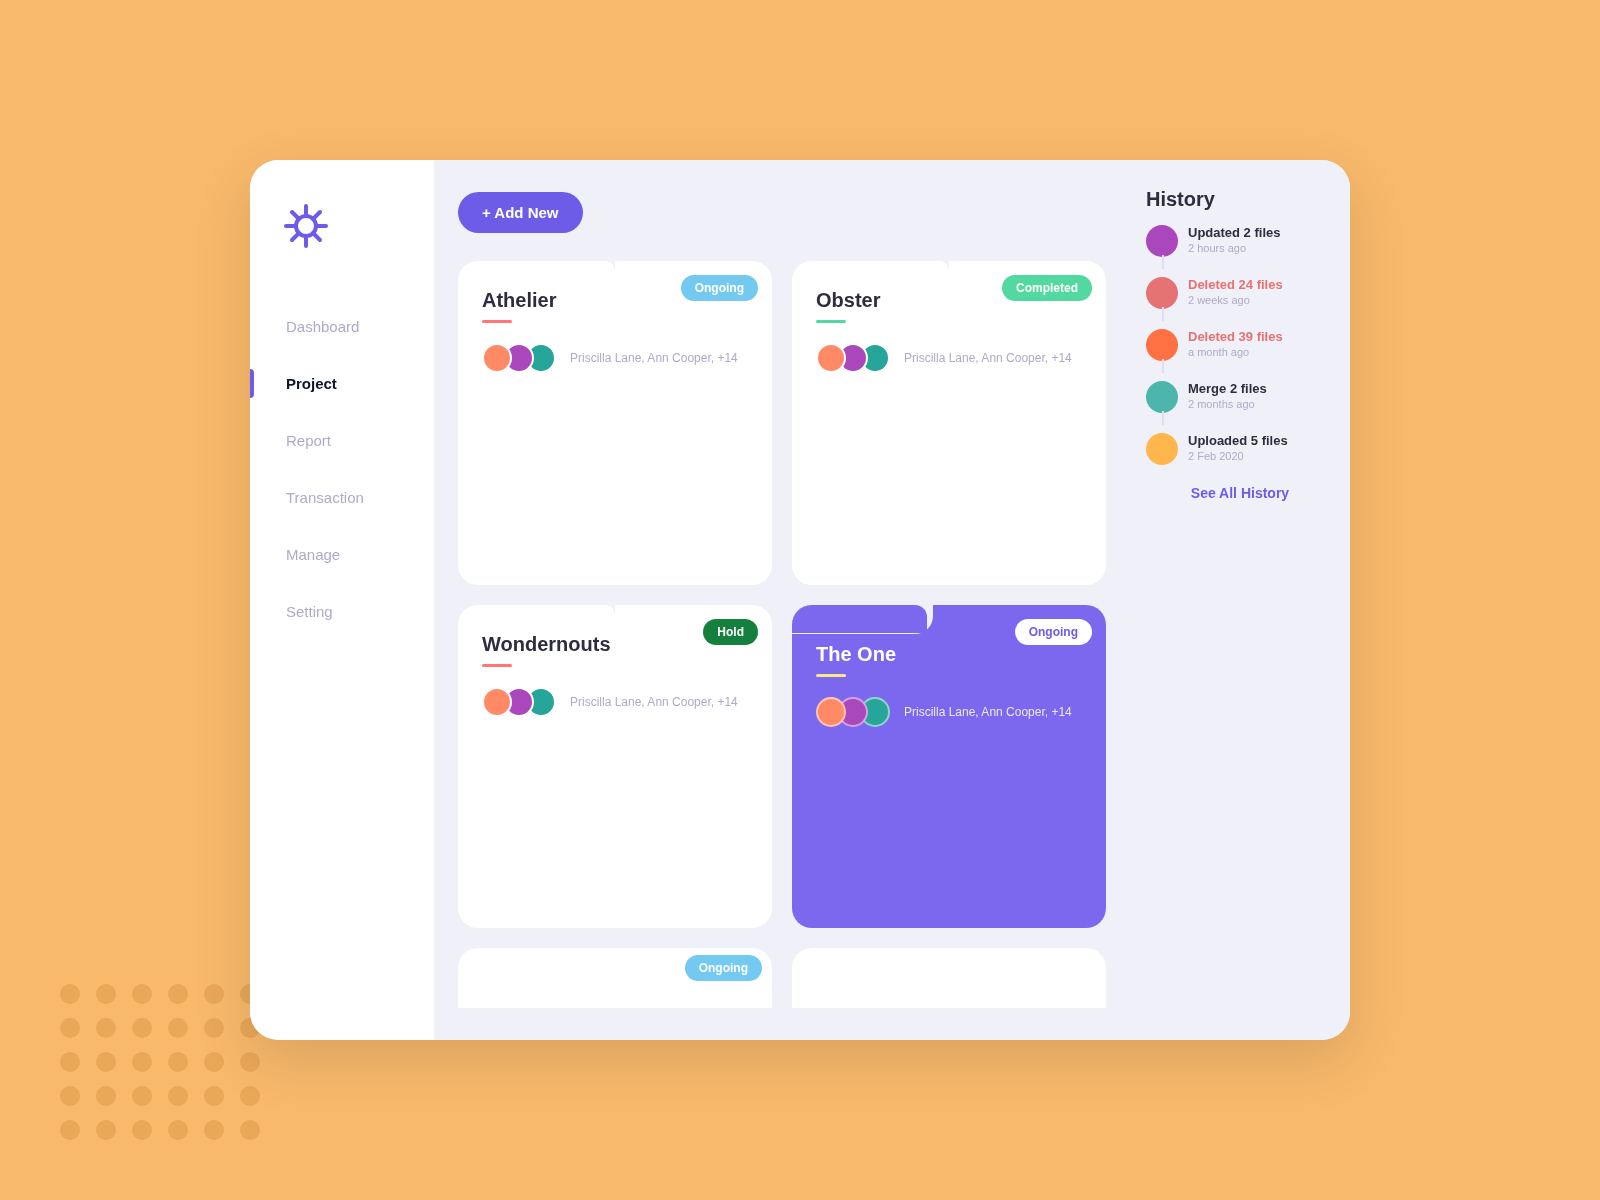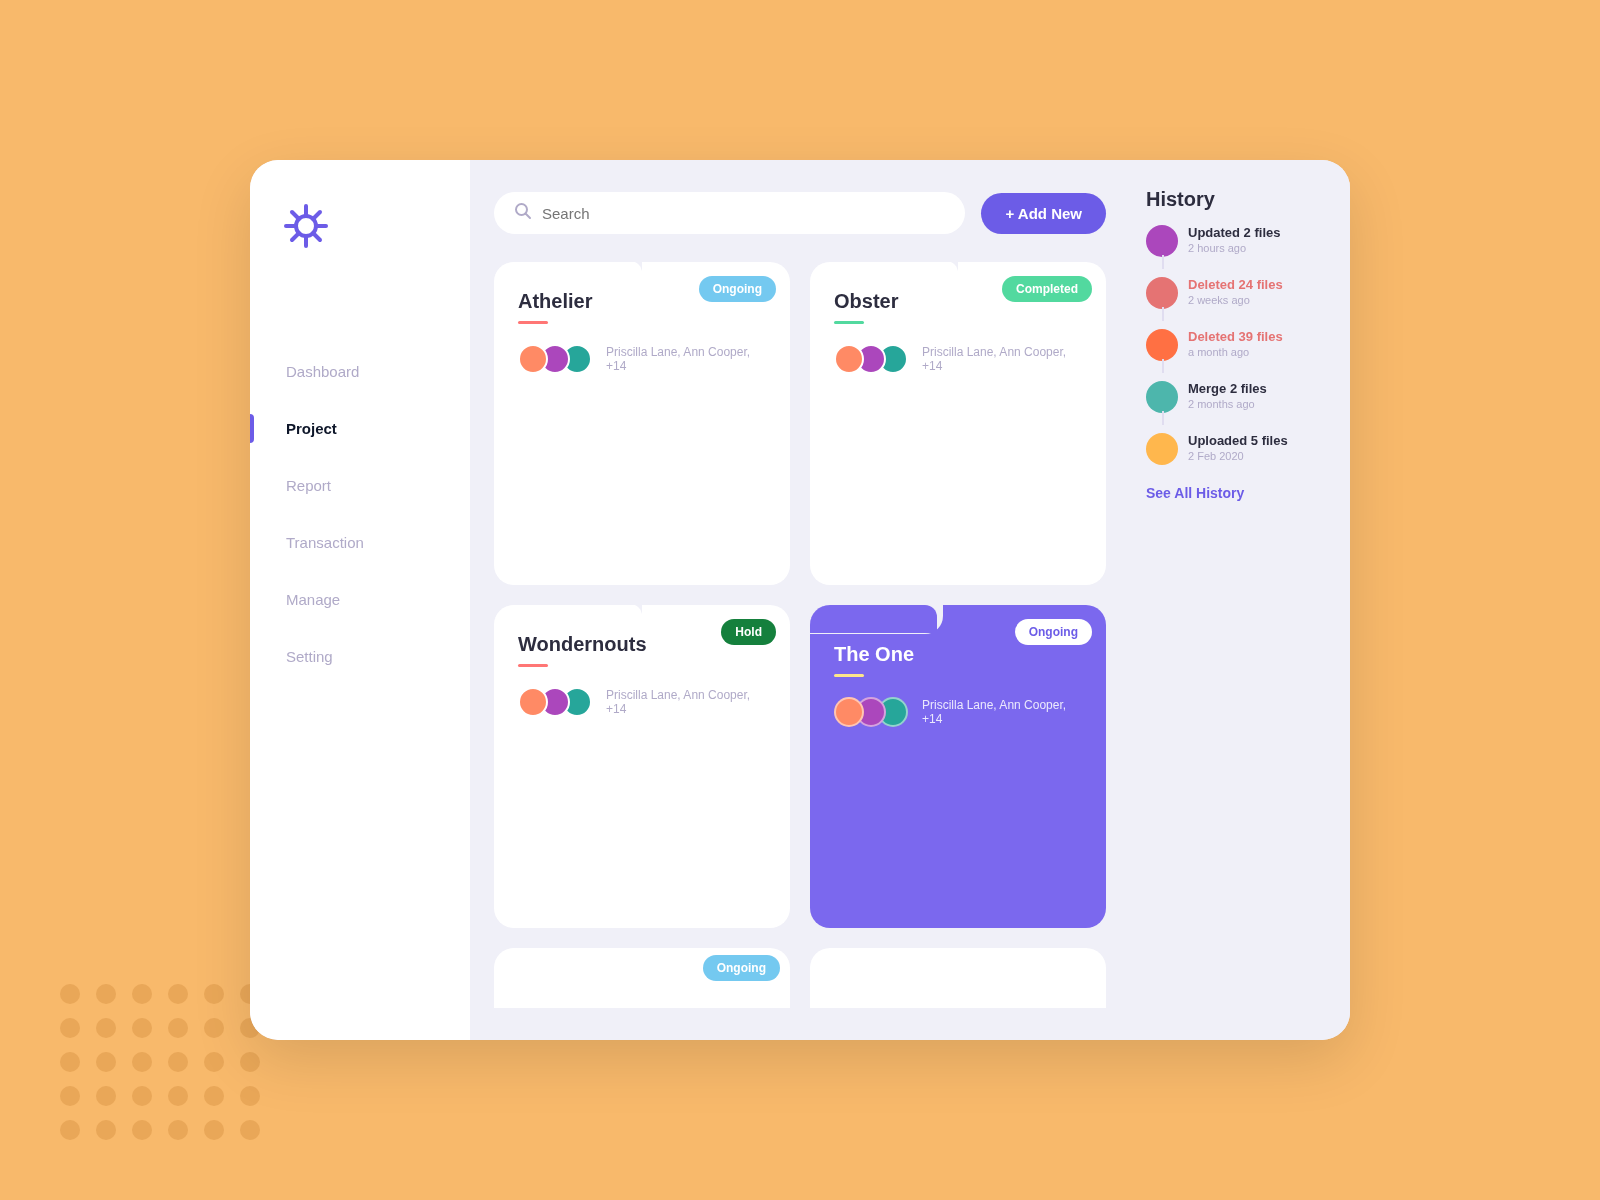--- a/index.html
+++ b/index.html
@@ -38,28 +38,27 @@
       width: 1100px;
       height: 880px;
       display: flex;
       position: relative;
       overflow: hidden;
       box-shadow: 0 20px 60px rgba(0,0,0,0.12);
     }
 
     
     .sidebar {
-      width: 220px;
+      width: 184px;
       background: white;
       border-radius: 28px 0 0 28px;
       padding: 40px 20px;
       display: flex;
       flex-direction: column;
       align-items: flex-start;
-      gap: 45px;
     }
 
     .logo {
       width: 52px;
       height: 52px;
       margin-bottom: 60px;
       margin-left: 10px;
     }
 
     .nav-menu {
@@ -353,21 +352,21 @@
     .history-action.red {
       color: #E57373;
     }
 
     .history-time {
       font-size: 11px;
       color: #b0aac8;
     }
 
     .see-all {
-      text-align: left;
+      text-align: center;
       font-size: 14px;
       font-weight: 700;
       color: #6C5CE7;
       cursor: pointer;
       margin-top: 10px;
     }
   </style>
 </head>
 <body>
 
@@ -428,29 +427,20 @@
       <div class="nav-item">Report</div>
       <div class="nav-item">Transaction</div>
       <div class="nav-item">Manage</div>
       <div class="nav-item">Setting</div>
     </nav>
   </div>
 
   <div class="main-content">
 
     <div class="toolbar">
-      <div class="search-bar">
-        <span class="search-icon-svg">
-          <svg width="18" height="18" viewBox="0 0 18 18" fill="none">
-            <circle cx="7.5" cy="7.5" r="5.5" stroke="#b0aac8" stroke-width="2"></circle>
-            <line x1="11.5" y1="11.5" x2="16" y2="16" stroke="#b0aac8" stroke-width="2" stroke-linecap="round"></line>
-          </svg>
-        </span>
-        <input class="search-input" type="text" placeholder="Search" style="">
-      </div>
       <button class="add-new-btn">+ Add New</button>
     </div>
 
     <div class="projects-grid">
 
       <div class="project-card">
         <div class="card-folder-tab">
           <div class="card-folder-tab-inner"></div>
         </div>
         <div class="status-badge status-ongoing">Ongoing</div>

